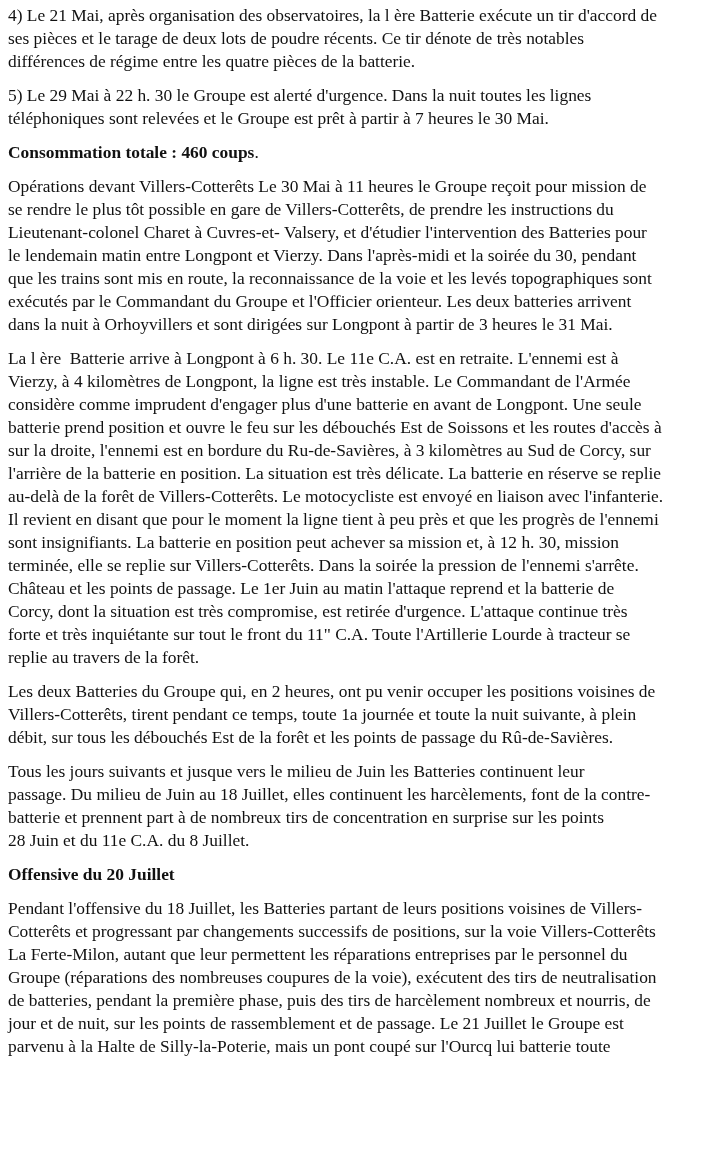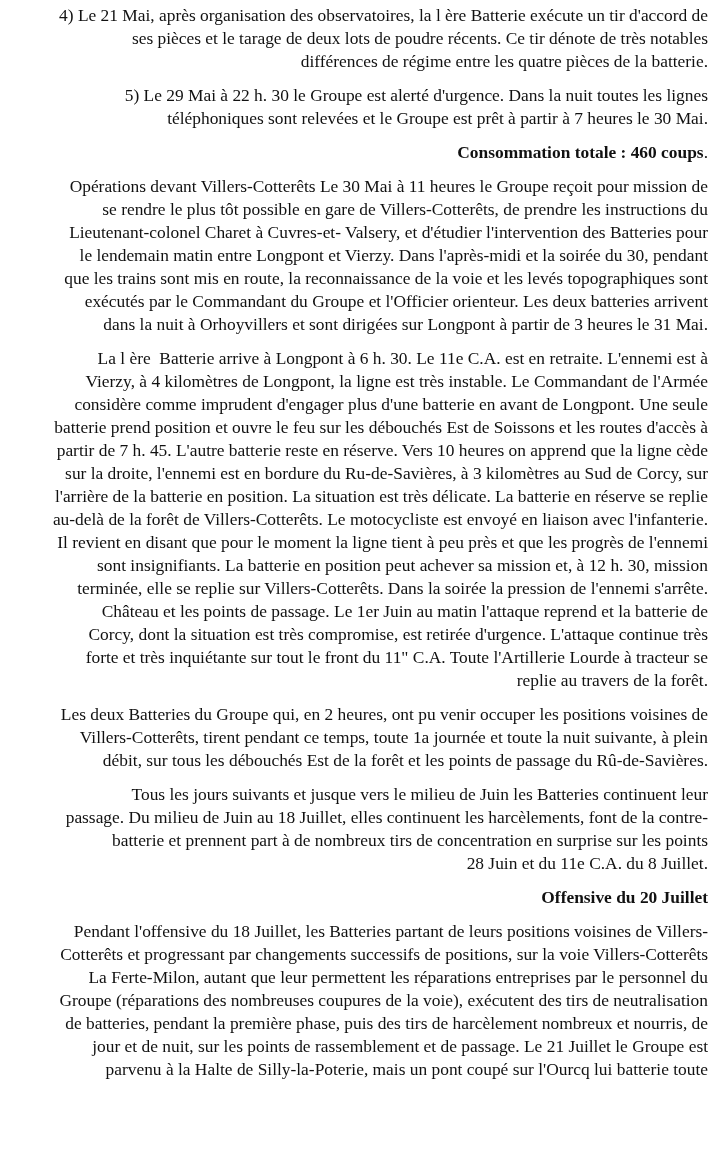--- a/index.html
+++ b/index.html
@@ -15,21 +15,20 @@
     font-size: 17.4px;
     color: #111111;
   }
   .page {
     position: relative;
     padding: 4px 0 0 8px;
   }
   .para {
     margin: 0 0 11px 0;
     line-height: 23px;
-    text-align: right;
   }
   .line {
     display: block;
     white-space: pre;
   }
   .heading {
     font-weight: bold;
   }
   .heading .suffix {
     font-weight: normal;
@@ -56,21 +55,20 @@
       <span class="line">le lendemain matin entre Longpont et Vierzy. Dans l'après-midi et la soirée du 30, pendant</span>
       <span class="line">que les trains sont mis en route, la reconnaissance de la voie et les levés topographiques sont</span>
       <span class="line">exécutés par le Commandant du Groupe et l'Officier orienteur. Les deux batteries arrivent</span>
       <span class="line">dans la nuit à Orhoyvillers et sont dirigées sur Longpont à partir de 3 heures le 31 Mai.</span>
     </p>
     <p class="para">
       <span class="line">La l ère  Batterie arrive à Longpont à 6 h. 30. Le 11e C.A. est en retraite. L'ennemi est à</span>
       <span class="line">Vierzy, à 4 kilomètres de Longpont, la ligne est très instable. Le Commandant de l'Armée</span>
       <span class="line">considère comme imprudent d'engager plus d'une batterie en avant de Longpont. Une seule</span>
       <span class="line">batterie prend position et ouvre le feu sur les débouchés Est de Soissons et les routes d'accès à</span>
-      <span class="line">partir de 7 h. 45. L'autre batterie reste en réserve. Vers 10 heures on apprend que la ligne cède</span>
       <span class="line">sur la droite, l'ennemi est en bordure du Ru-de-Savières, à 3 kilomètres au Sud de Corcy, sur</span>
       <span class="line">l'arrière de la batterie en position. La situation est très délicate. La batterie en réserve se replie</span>
       <span class="line">au-delà de la forêt de Villers-Cotterêts. Le motocycliste est envoyé en liaison avec l'infanterie.</span>
       <span class="line">Il revient en disant que pour le moment la ligne tient à peu près et que les progrès de l'ennemi</span>
       <span class="line">sont insignifiants. La batterie en position peut achever sa mission et, à 12 h. 30, mission</span>
       <span class="line">terminée, elle se replie sur Villers-Cotterêts. Dans la soirée la pression de l'ennemi s'arrête.</span>
       <span class="line">Château et les points de passage. Le 1er Juin au matin l'attaque reprend et la batterie de</span>
       <span class="line">Corcy, dont la situation est très compromise, est retirée d'urgence. L'attaque continue très</span>
       <span class="line">forte et très inquiétante sur tout le front du 11" C.A. Toute l'Artillerie Lourde à tracteur se</span>
       <span class="line">replie au travers de la forêt.</span>

